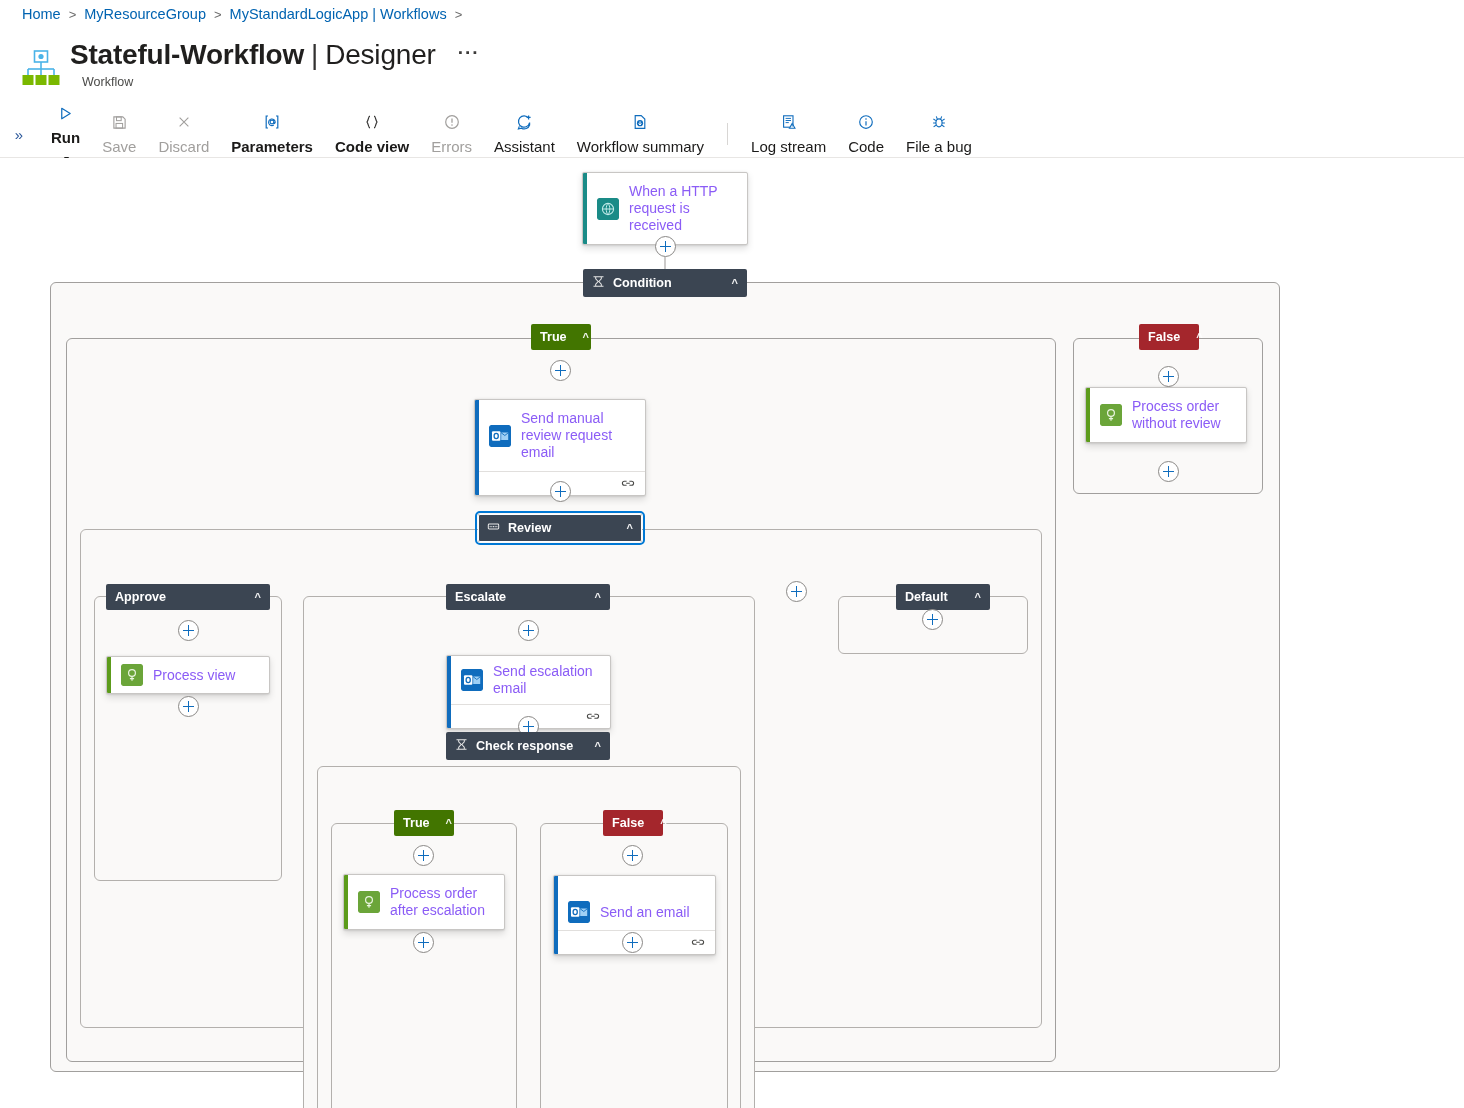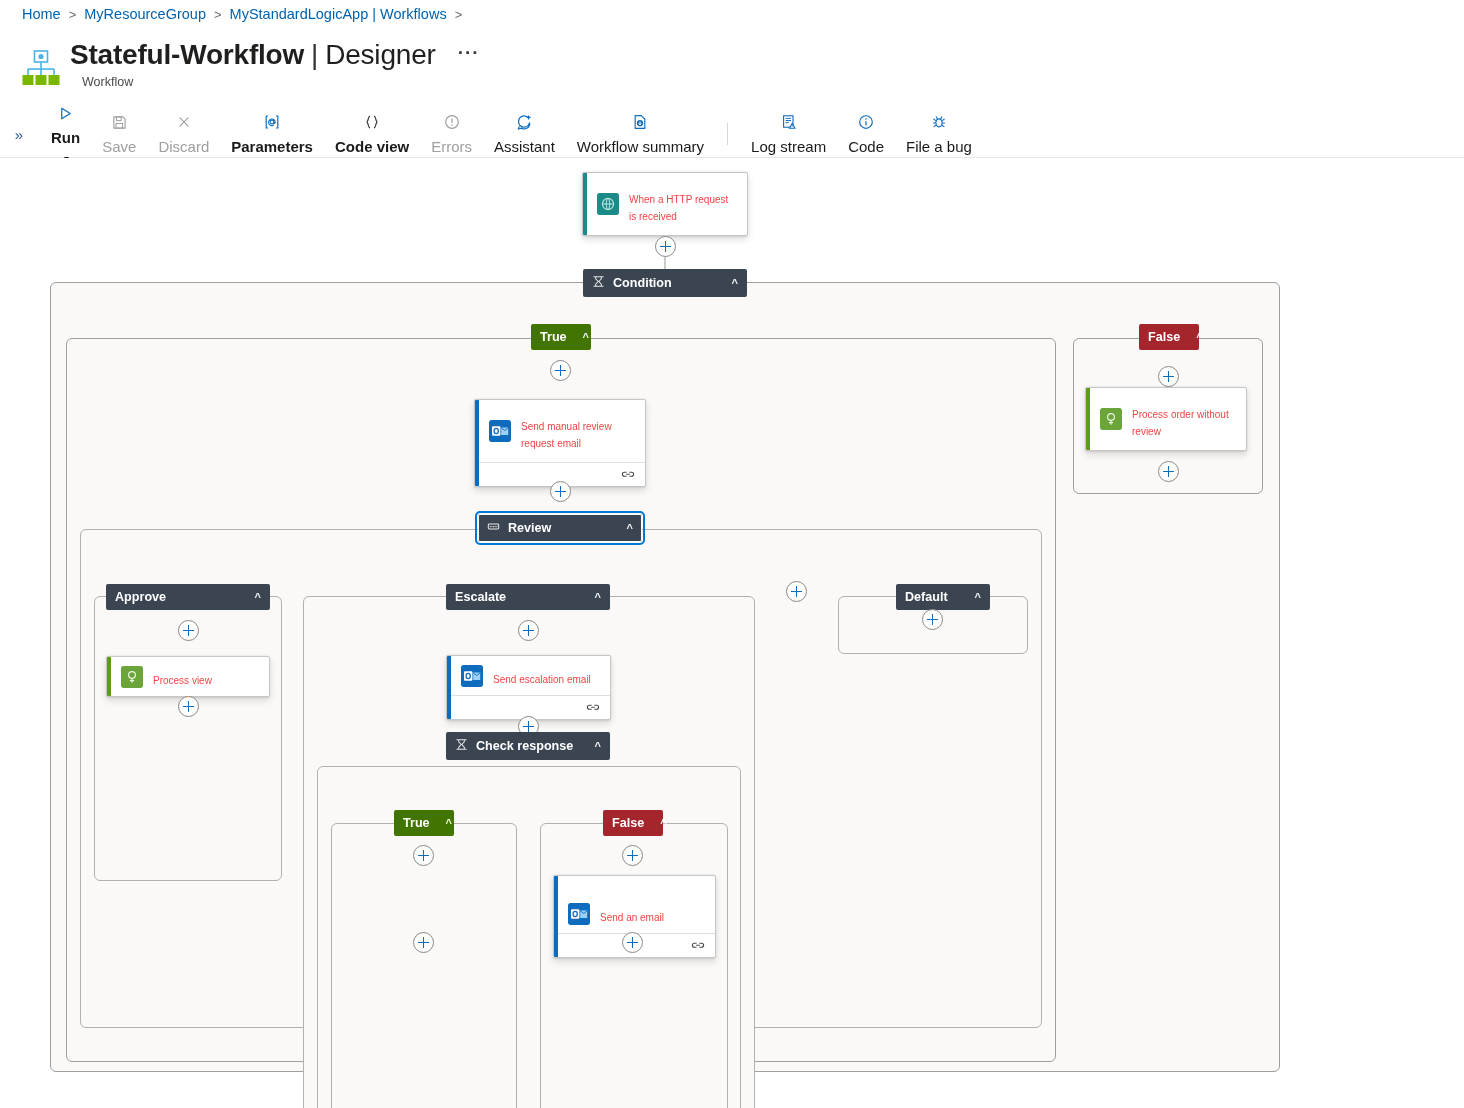--- a/index.html
+++ b/index.html
@@ -99,21 +99,21 @@
   }
   .card .accent {
     position: absolute; left: 0; top: 0; bottom: 0; width: 4px;
   }
   .card .cbody {
     display: flex; align-items: center; gap: 10px;
     padding: 10px 12px 10px 14px;
     min-height: 44px;
   }
   .card .ctitle {
-    font-size: 10px; color: #ef4444; line-height: 17px; margin-top: 8px;
+    font-size: 14px; color: #8b5cf6; line-height: 17px;
   }
   .card .cfoot {
     border-top: 1px solid #e1dfdd; height: 24px;
     display: flex; align-items: center; justify-content: flex-end;
     padding-right: 10px;
   }
   .op-icon { width: 22px; height: 22px; flex: none; border-radius: 2px; display:block; }
 
   
   .chip {
@@ -546,20 +546,33 @@
     <span class="chip-caret">^</span>
   </div>
   <div class="plus" style="left:413px; top:687px;"></div>
 
   <div class="chip red" style="left:603px; top:652px; width:60px; height:26px;">
     <span class="chip-label">False</span>
     <span class="chip-caret">^</span>
   </div>
   <div class="plus" style="left:622px; top:687px;"></div>
 
+  <div class="card" style="left:343px; top:716px; width:162px;">
+    <div class="accent" style="background:#5c9b1b"></div>
+    <div class="cbody">
+      <span>
+        <svg class="op-icon" viewBox="0 0 22 22">
+            <rect width="22" height="22" rx="2" fill="#6ba539"></rect>
+            <circle cx="11" cy="9" r="3.4" fill="none" stroke="#eaf5e0" stroke-width="1.2"></circle>
+            <path d="M11 12.4 v4.4 M8.9 14.6 h4.2" stroke="#eaf5e0" stroke-width="1.2"></path>
+          </svg>
+      </span>
+      <span class="ctitle">Process order after escalation</span>
+    </div>
+  </div>
   <div class="plus" style="left:413px; top:774px;"></div>
 
   <div class="card" style="left:553px; top:717px; width:163px;">
     <div class="accent" style="background:#0f6cbd"></div>
     <div class="cbody" style="min-height:30px; padding-top:25px; padding-bottom:7px;">
       <span>
         <svg class="op-icon" viewBox="0 0 22 22">
             <rect width="22" height="22" rx="2" fill="#0f6cbd"></rect>
             <rect x="3" y="6.2" width="8.4" height="9.6" rx="1" fill="#ffffff"></rect>
             <ellipse cx="7.2" cy="11" rx="2.1" ry="2.6" fill="none" stroke="#0f6cbd" stroke-width="1.3"></ellipse>

